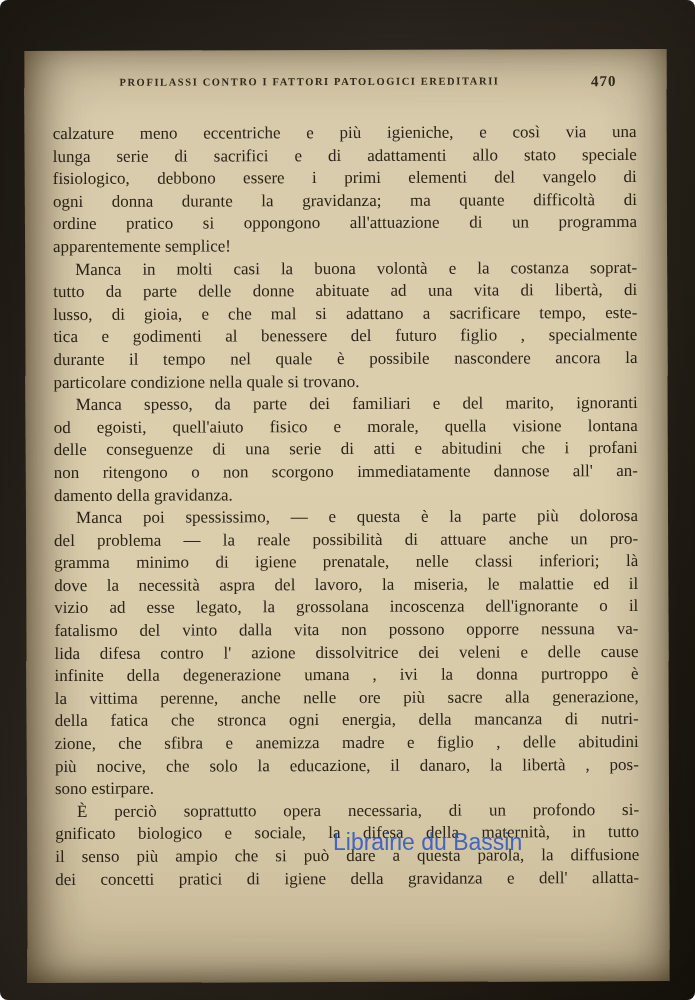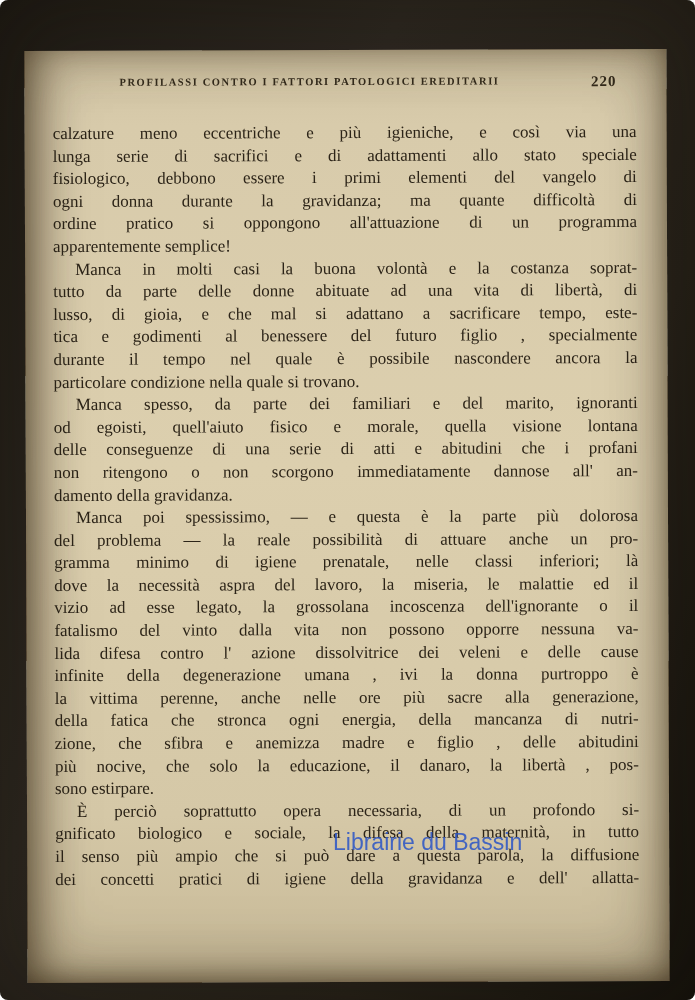--- a/index.html
+++ b/index.html
@@ -80,21 +80,21 @@
     pointer-events: none;
   }
 </style>
 </head>
 <body>
 
 <div id="photo">
   <div id="page">
     <div id="running-header">
       <div id="header-title">PROFILASSI CONTRO I FATTORI PATOLOGICI EREDITARII</div>
-      <div id="page-number">220</div>
+      <div id="page-number">470</div>
     </div>
     <div id="text-block">
         <div class="para">
           <div class="line">calzature meno eccentriche e più igieniche, e così via una</div>
           <div class="line">lunga serie di sacrifici e di adattamenti allo stato speciale</div>
           <div class="line">fisiologico, debbono essere i primi elementi del vangelo di</div>
           <div class="line">ogni donna durante la gravidanza; ma quante difficoltà di</div>
           <div class="line">ordine pratico si oppongono all'attuazione di un programma</div>
           <div class="line noj">apparentemente semplice!</div>
         </div>

